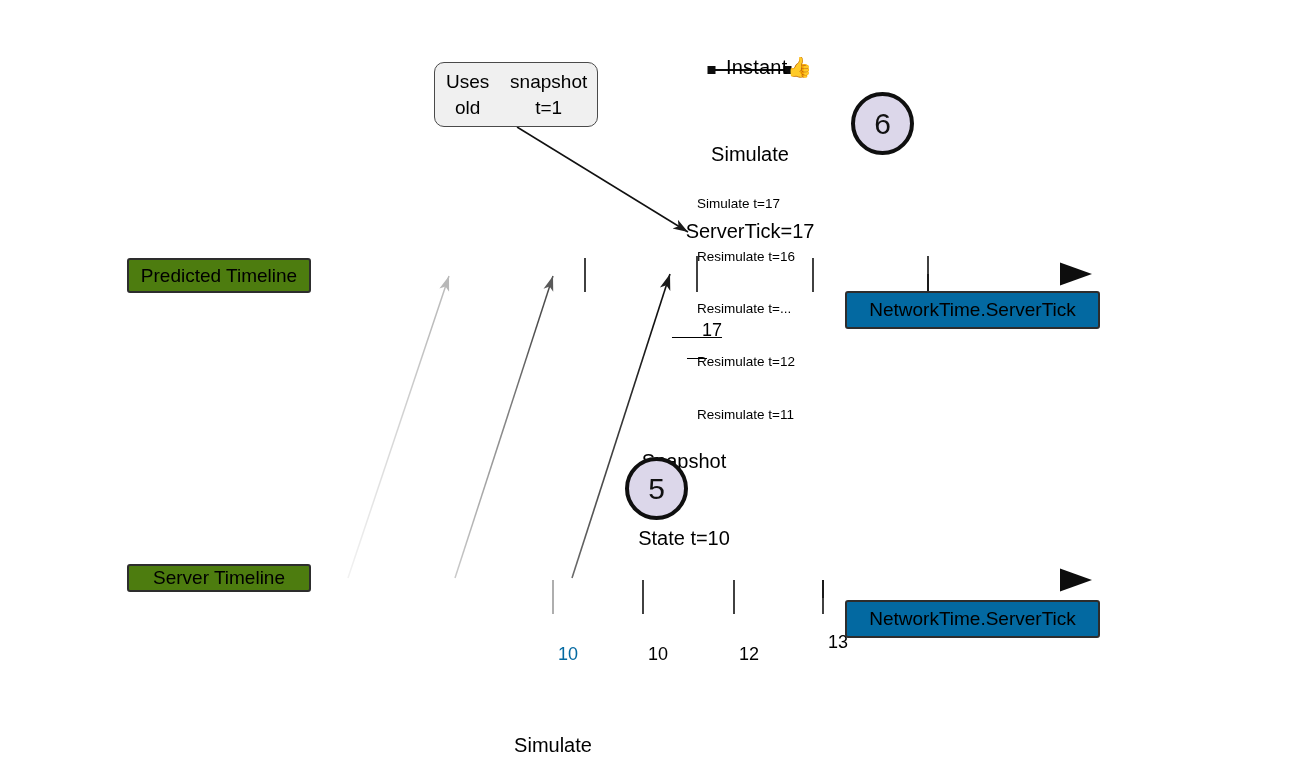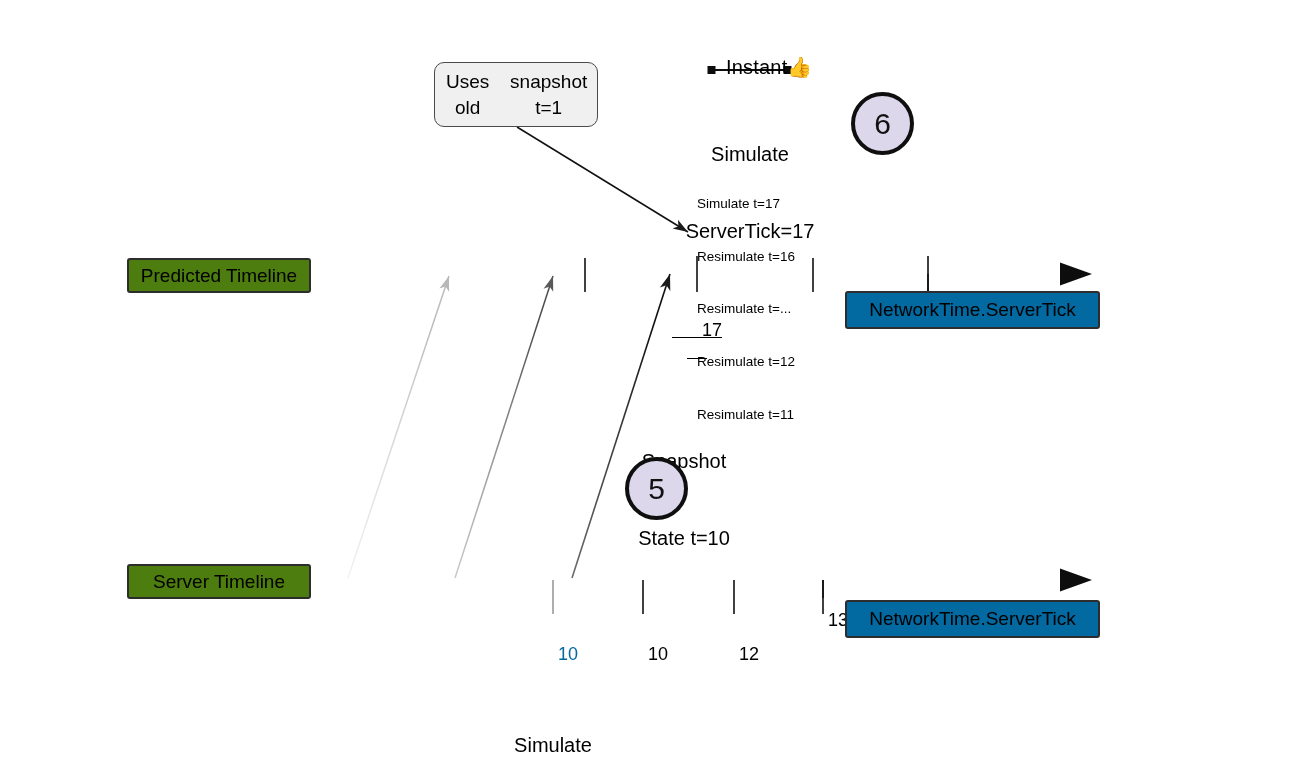--- a/index.html
+++ b/index.html
@@ -232,34 +232,34 @@
 
     <div class="txt center label-snapshot" style="left:608px; top:398px; width:152px;">
       <div>Snapshot</div>
       <div>State t=10</div>
     </div>
 
     <div class="circle" style="left:625px; top:457px; width:63px; height:63px;">
       <span>5</span>
     </div>
 
-    <div class="box box-green" style="left:127px; top:564px; width:184px; height:35px;">
+    <div class="box box-green" style="left:127px; top:564px; width:184px; height:28px;">
       <span>Server Timeline</span>
     </div>
 
     <div class="txt center label-tick faded" style="left:523px; top:623px; width:60px;">
       <span>10</span>
     </div>
     <div class="txt center label-tick" style="left:613px; top:623px; width:60px;">
       <span>10</span>
     </div>
     <div class="txt center label-tick" style="left:704px; top:623px; width:60px;">
       <span>12</span>
     </div>
-    <div class="txt center label-tick" style="left:793px; top:589px; width:60px;">
+    <div class="txt center label-tick" style="left:793px; top:611px; width:60px;">
       <span>13</span>
     </div>
 
     <div class="box box-amber" style="left:845px; top:600px; width:255px; height:38px;">
       <span>NetworkTime.ServerTick</span>
     </div>
 
     <div class="txt center label-sim" style="left:453px; top:682px; width:200px;">
       <div>Simulate</div>
       

